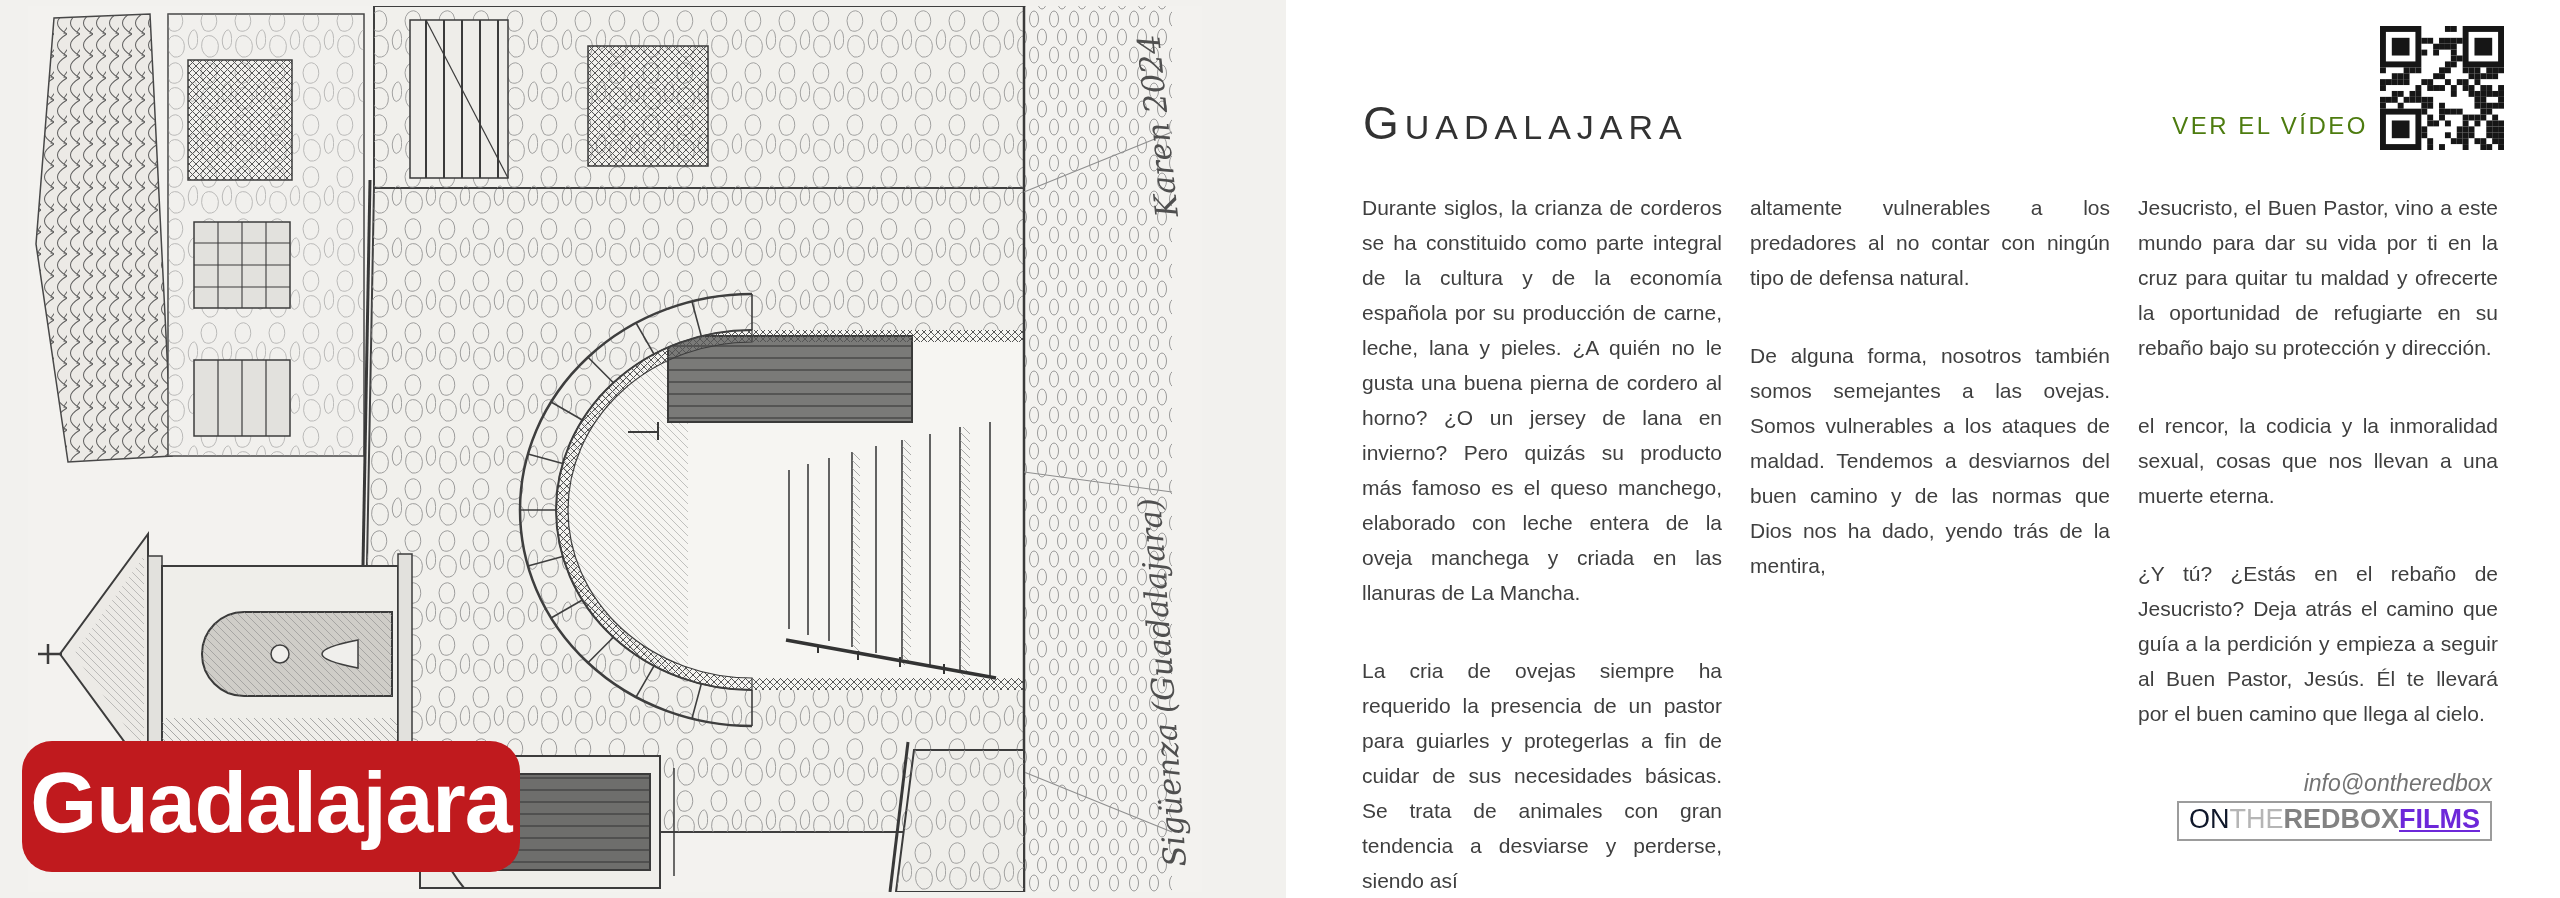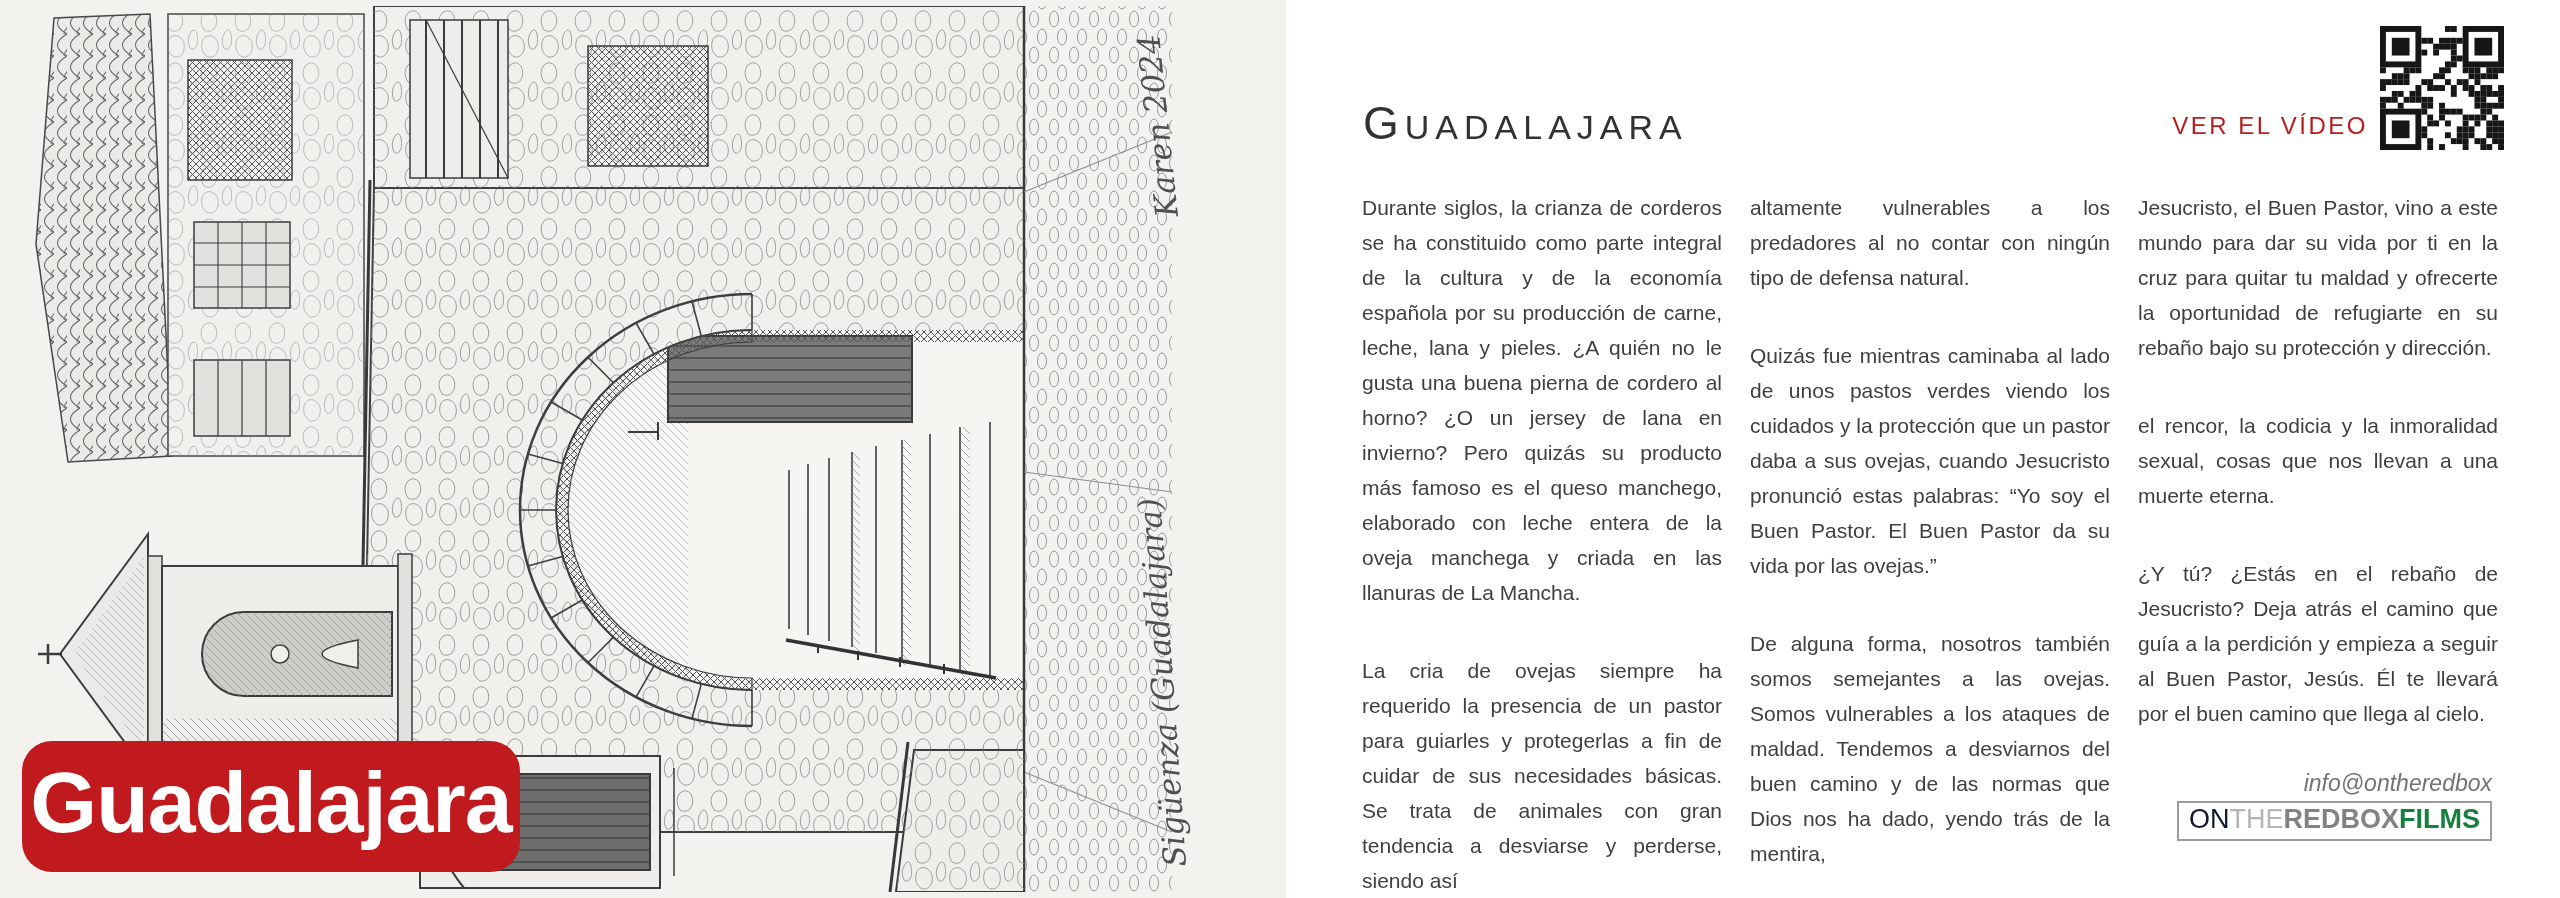--- a/index.html
+++ b/index.html
@@ -18,37 +18,37 @@
          background:#c01a1e;display:flex;align-items:center;justify-content:center;}
   #badge span{color:#ffffff;font-weight:bold;font-size:86px;letter-spacing:-1px;
               font-family:"Liberation Sans",sans-serif;padding-bottom:8px;}
 
   
   #right-panel{position:absolute;left:1286px;top:0;width:1274px;height:898px;background:#ffffff;}
   #article-title{position:absolute;left:77px;top:96px;margin:0;font-weight:400;color:#323232;
                  font-size:34px;letter-spacing:6px;text-transform:uppercase;}
   #article-title::first-letter{font-size:46px;}
   #video-cta{position:absolute;right:192px;top:112px;font-size:24px;letter-spacing:2.5px;
-             color:#b91c1c;}
+             color:#4d7c0f;}
   #qr{position:absolute;right:56px;top:26px;width:124px;height:124px;}
 
   #columns{position:absolute;left:76px;top:190px;width:1136px;display:flex;gap:28px;}
   .col{width:360px;}
   .col p{margin:0 0 43px 0;font-size:21px;line-height:35px;color:#3f3f3f;
          text-align:justify;}
   .col p:last-child{margin-bottom:0;}
 
   #footer-email{position:absolute;right:68px;top:770px;font-style:italic;font-size:23px;
                 color:#737373;}
   #logo-box{position:absolute;right:68px;top:801px;border:2px solid #9c9c9c;
             padding:3px 10px 6px 10px;font-size:27px;line-height:1;white-space:nowrap;}
   .lg1{font-weight:400;color:#0f172a;}
   .lg2{font-weight:400;color:#b5b5b5;}
   .lg3{font-weight:700;color:#828282;}
-  .lg4{font-weight:600;color:#15803d;}
+  .lg4{font-weight:600;color:#6d28d9;text-decoration:underline;}
 </style>
 </head>
 <body>
 
 <div id="page">
 
   <div id="left-panel">
     <div id="sketch-wrap">
       <div id="sketch-rot">
         <svg width="886" height="1174" viewBox="0 0 886 1174" xmlns="http://www.w3.org/2000/svg">
@@ -345,21 +345,20 @@
         </g>
       </svg>
 
     <div id="columns">
       <div class="col">
         <p>Durante siglos, la crianza de corderos se ha constituido como parte integral de la cultura y de la economía española por su producción de carne, leche, lana y pieles. ¿A quién no le gusta una buena pierna de cordero al horno? ¿O un jersey de lana en invierno? Pero quizás su producto más famoso es el queso manchego, elaborado con leche entera de la oveja manchega y criada en las llanuras de La Mancha.</p>
         <p>La cria de ovejas siempre ha requerido la presencia de un pastor para guiarles y protegerlas a fin de cuidar de sus necesidades básicas. Se trata de animales con gran tendencia a desviarse y perderse, siendo así</p>
       </div>
       <div class="col">
         <p>altamente vulnerables a los predadores al no contar con ningún tipo de defensa natural.</p>
-        <p>Quizás fue mientras caminaba al lado de unos pastos verdes viendo los cuidados y la protección que un pastor daba a sus ovejas, cuando Jesucristo pronunció estas palabras: “Yo soy el Buen Pastor. El Buen Pastor da su vida por las ovejas.”</p>
         <p>De alguna forma, nosotros también somos semejantes a las ovejas. Somos vulnerables a los ataques de maldad. Tendemos a desviarnos del buen camino y de las normas que Dios nos ha dado, yendo trás de la mentira,</p>
       </div>
       <div class="col">
         <p>Jesucristo, el Buen Pastor, vino a este mundo para dar su vida por ti en la cruz para quitar tu maldad y ofrecerte la oportunidad de refugiarte en su rebaño bajo su protección y dirección.</p>
         <p>el rencor, la codicia y la inmoralidad sexual, cosas que nos llevan a una muerte eterna.</p>
         <p>¿Y tú? ¿Estás en el rebaño de Jesucristo? Deja atrás el camino que guía a la perdición y empieza a seguir al Buen Pastor, Jesús. Él te llevará por el buen camino que llega al cielo.</p>
       </div>
     </div>
 
     <span id="footer-email">info@ontheredbox</span>

